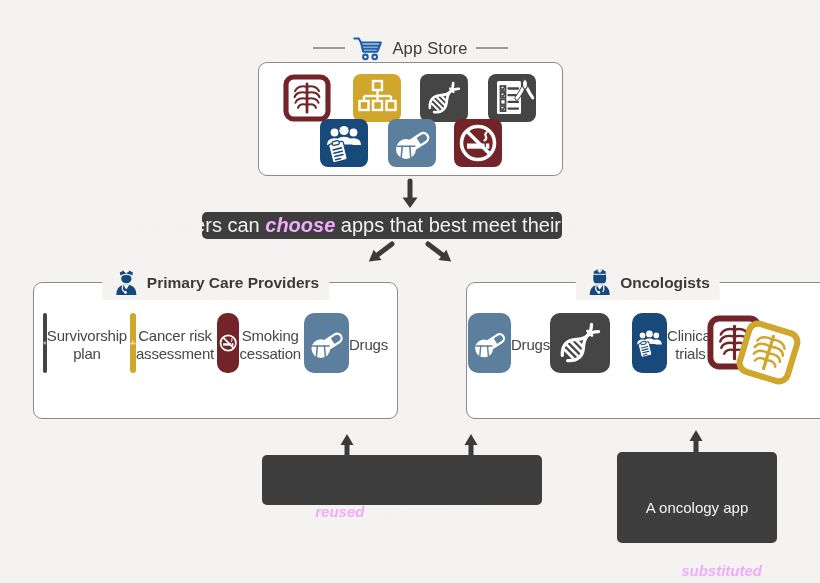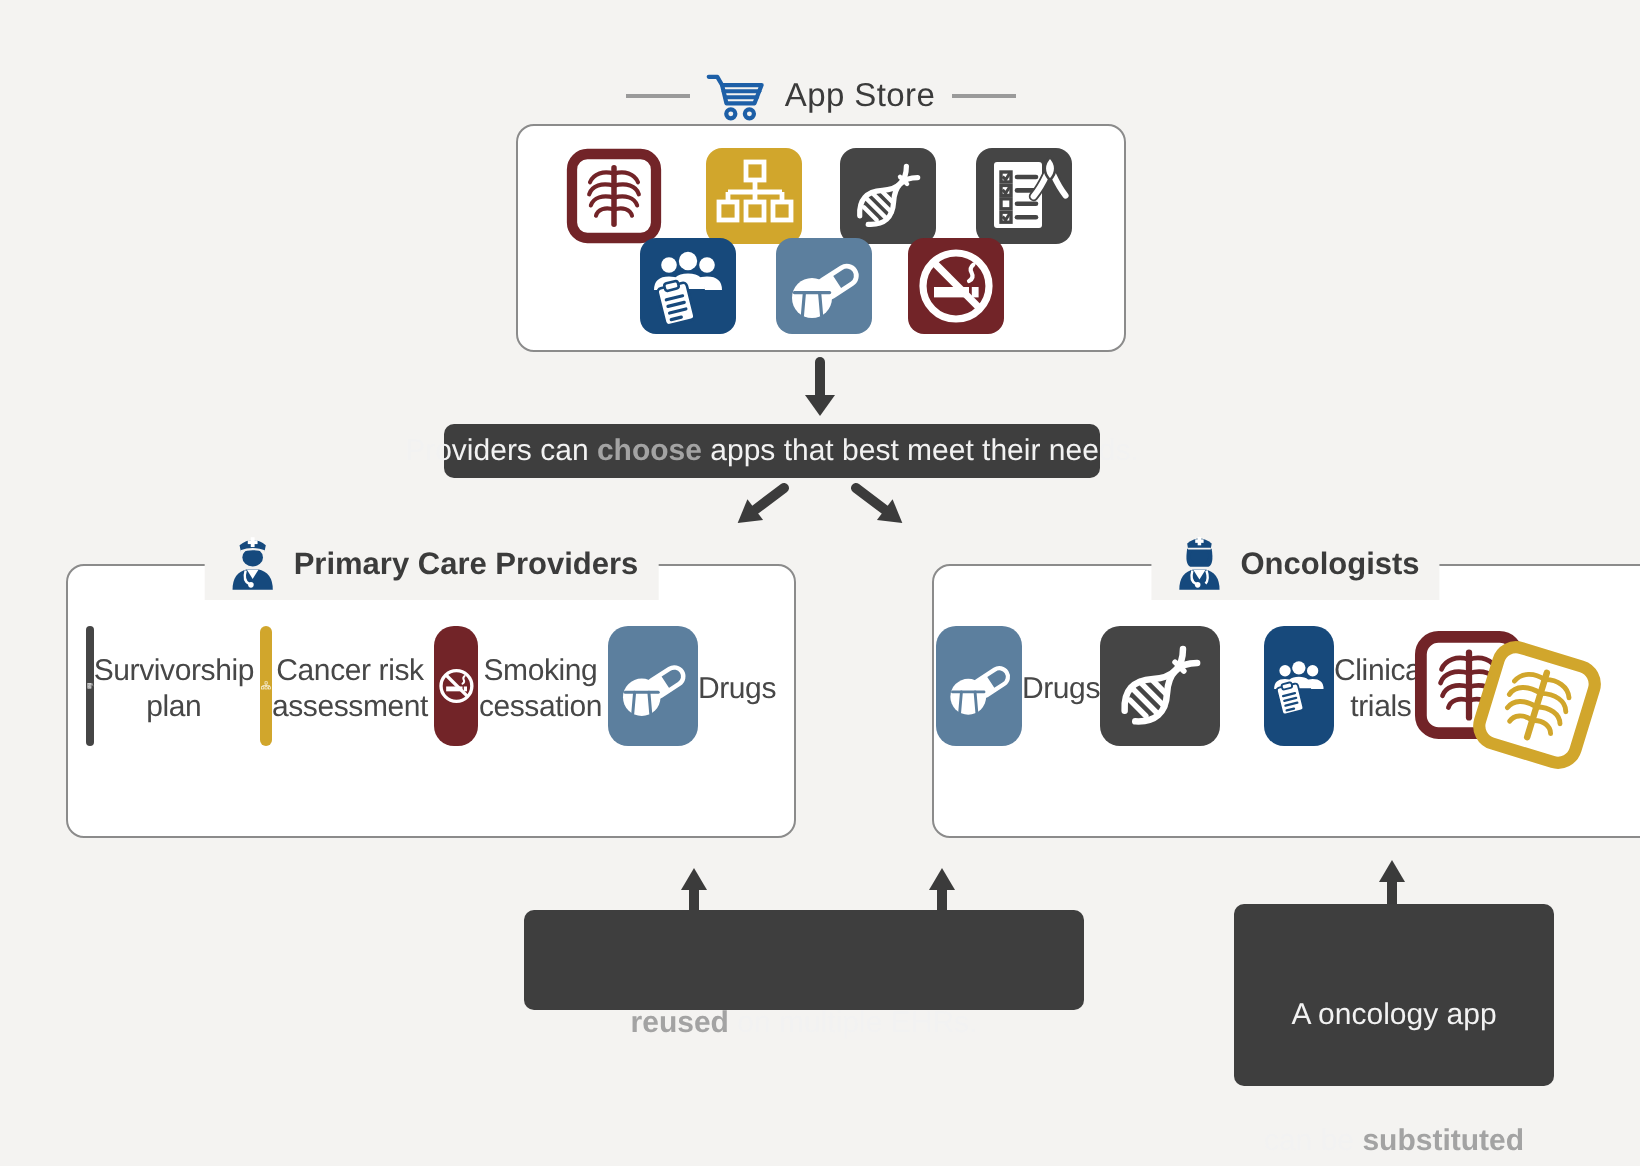--- a/index.html
+++ b/index.html
@@ -27,24 +27,24 @@
   .tile svg{width:100%; height:100%;}
   .sz48{width:48px; height:48px;}
   .c-gold{background:var(--gold,#D1A62C); color:var(--gold,#D1A62C);}
   .c-gray{background:var(--dark-gray,#454545); color:var(--dark-gray,#454545);}
   .c-navy{background:var(--navy,#17497B); color:var(--navy,#17497B);}
   .c-steel{background:var(--steel-blue,#5C7F9E); color:var(--steel-blue,#5C7F9E);}
   .c-maroon{background:var(--maroon,#722428); color:var(--maroon,#722428);}
   .xray-svg{position:absolute; color:var(--maroon,#722428);}
 
   
-  .banner{position:absolute; left:202px; top:212px; width:328px; height:27px;
+  .banner{position:absolute; left:202px; top:212px; width:360px; height:27px;
     background:var(--callout-bg,#3E3E3E); color:var(--callout-text,#F2F2F2); border-radius:5px;
-    display:flex; align-items:center; justify-content:center; font-size:15px; white-space:pre;margin-left:20px;}
-  .banner b, .callout b{font-weight:700; color:#a3a3a3;}
+    display:flex; align-items:center; justify-content:center; font-size:20px; white-space:pre;}
+  .banner b, .callout b{font-weight:700; color:#f0abfc;font-style:italic;}
   .callout{position:absolute; background:var(--callout-bg,#3E3E3E); color:var(--callout-text,#F2F2F2);
     border-radius:5px; text-align:center; font-size:15px; line-height:21px; white-space:pre;}
   .callout-left{left:262px; top:455px; width:280px; height:50px; padding-top:4px;}
   .callout-right{left:617px; top:452px; width:160px; height:91px; padding-top:3px;}
 
   
   .legend{position:absolute; top:-17px; left:50%; transform:translateX(-50%);
     height:34px; display:flex; align-items:center; gap:7px; padding:0 10px;
     background:var(--page-bg,#F4F3F1); white-space:nowrap;
     font-size:15.5px; font-weight:700; color:var(--heading-text,#3B3B3B);}

